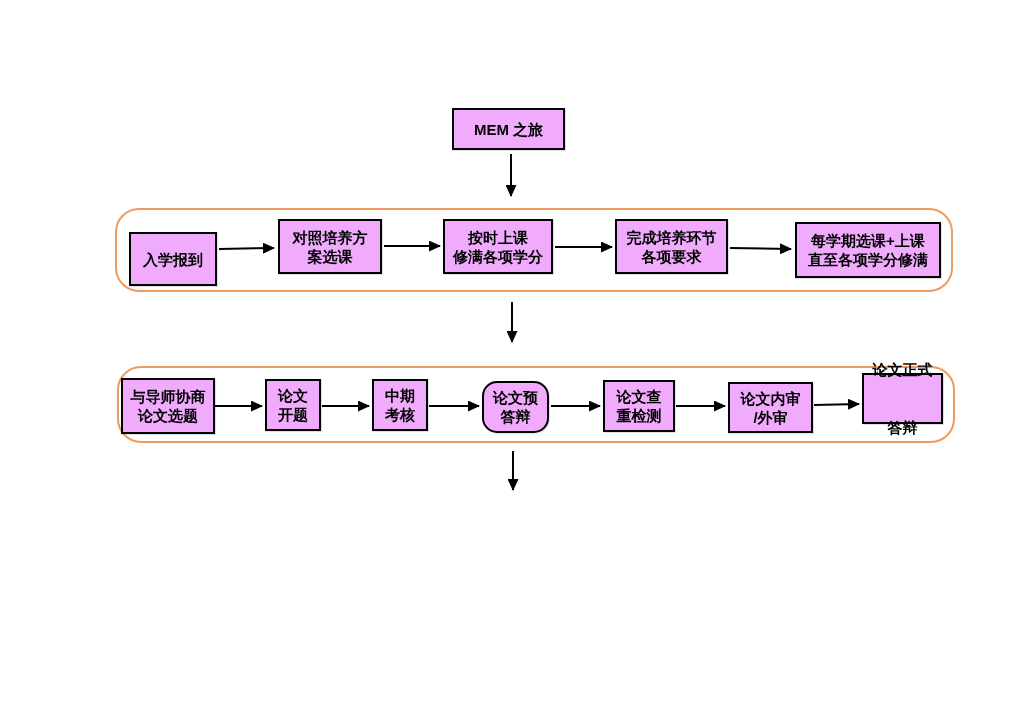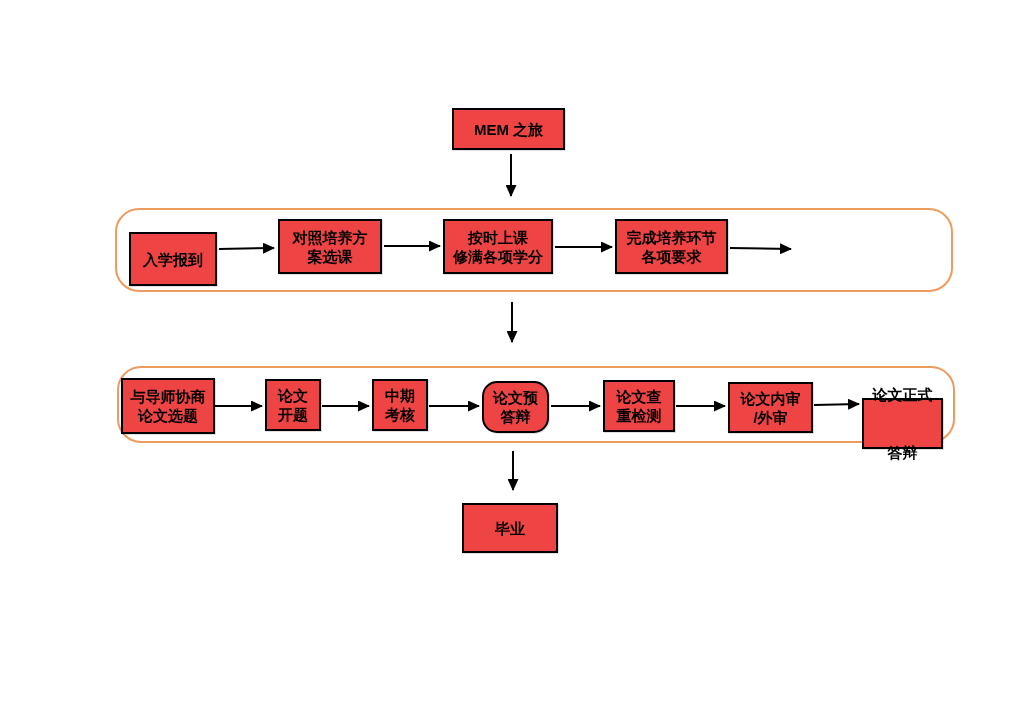--- a/index.html
+++ b/index.html
@@ -26,21 +26,21 @@
   .group {
     position: absolute;
     border: 2px solid #ED9B5E;
     border-radius: 24px;
     background: transparent;
     box-sizing: border-box;
   }
   .node {
     position: absolute;
     border: 2.5px solid #000000;
-    background: #ef4444;
+    background: #f0abfc;
     box-sizing: border-box;
     display: flex;
     flex-direction: column;
     align-items: center;
     justify-content: center;
     text-align: center;
     font-size: 15px;
     font-weight: bold;
     color: #000000;
     line-height: 19px;
@@ -94,20 +94,24 @@
     <span class="ln">案选课</span>
   </div>
   <div class="node" style="left:443px; top:219px; width:110px; height:55px;">
     <span class="ln">按时上课</span>
     <span class="ln">修满各项学分</span>
   </div>
   <div class="node" style="left:615px; top:219px; width:113px; height:55px;">
     <span class="ln">完成培养环节</span>
     <span class="ln">各项要求</span>
   </div>
+  <div class="node" style="left:795px; top:222px; width:146px; height:56px;">
+    <span class="ln">每学期选课+上课</span>
+    <span class="ln">直至各项学分修满</span>
+  </div>
 
   <div class="group" style="left:117px; top:366px; width:838px; height:77px;"></div>
 
   <div class="node" style="left:121px; top:378px; width:94px; height:56px;">
     <span class="ln">与导师协商</span>
     <span class="ln">论文选题</span>
   </div>
   <div class="node" style="left:265px; top:379px; width:56px; height:52px;">
     <span class="ln">论文</span>
     <span class="ln">开题</span>
@@ -121,22 +125,19 @@
     <span class="ln">答辩</span>
   </div>
   <div class="node" style="left:603px; top:380px; width:72px; height:52px;">
     <span class="ln">论文查</span>
     <span class="ln">重检测</span>
   </div>
   <div class="node" style="left:728px; top:382px; width:85px; height:51px;">
     <span class="ln">论文内审</span>
     <span class="ln">/外审</span>
   </div>
-  <div class="node" style="left:862px; top:398px; width:81px; height:51px;gap:39px;">
+  <div class="node" style="left:862px; top:373px; width:81px; height:51px;gap:39px;">
     <span class="ln">论文正式</span>
     <span class="ln">答辩</span>
   </div>
 
-  <div class="node" style="left:462px; top:503px; width:96px; height:50px;">
-    <span class="ln">毕业</span>
-  </div>
 
 </div>
 
 </body></html>

